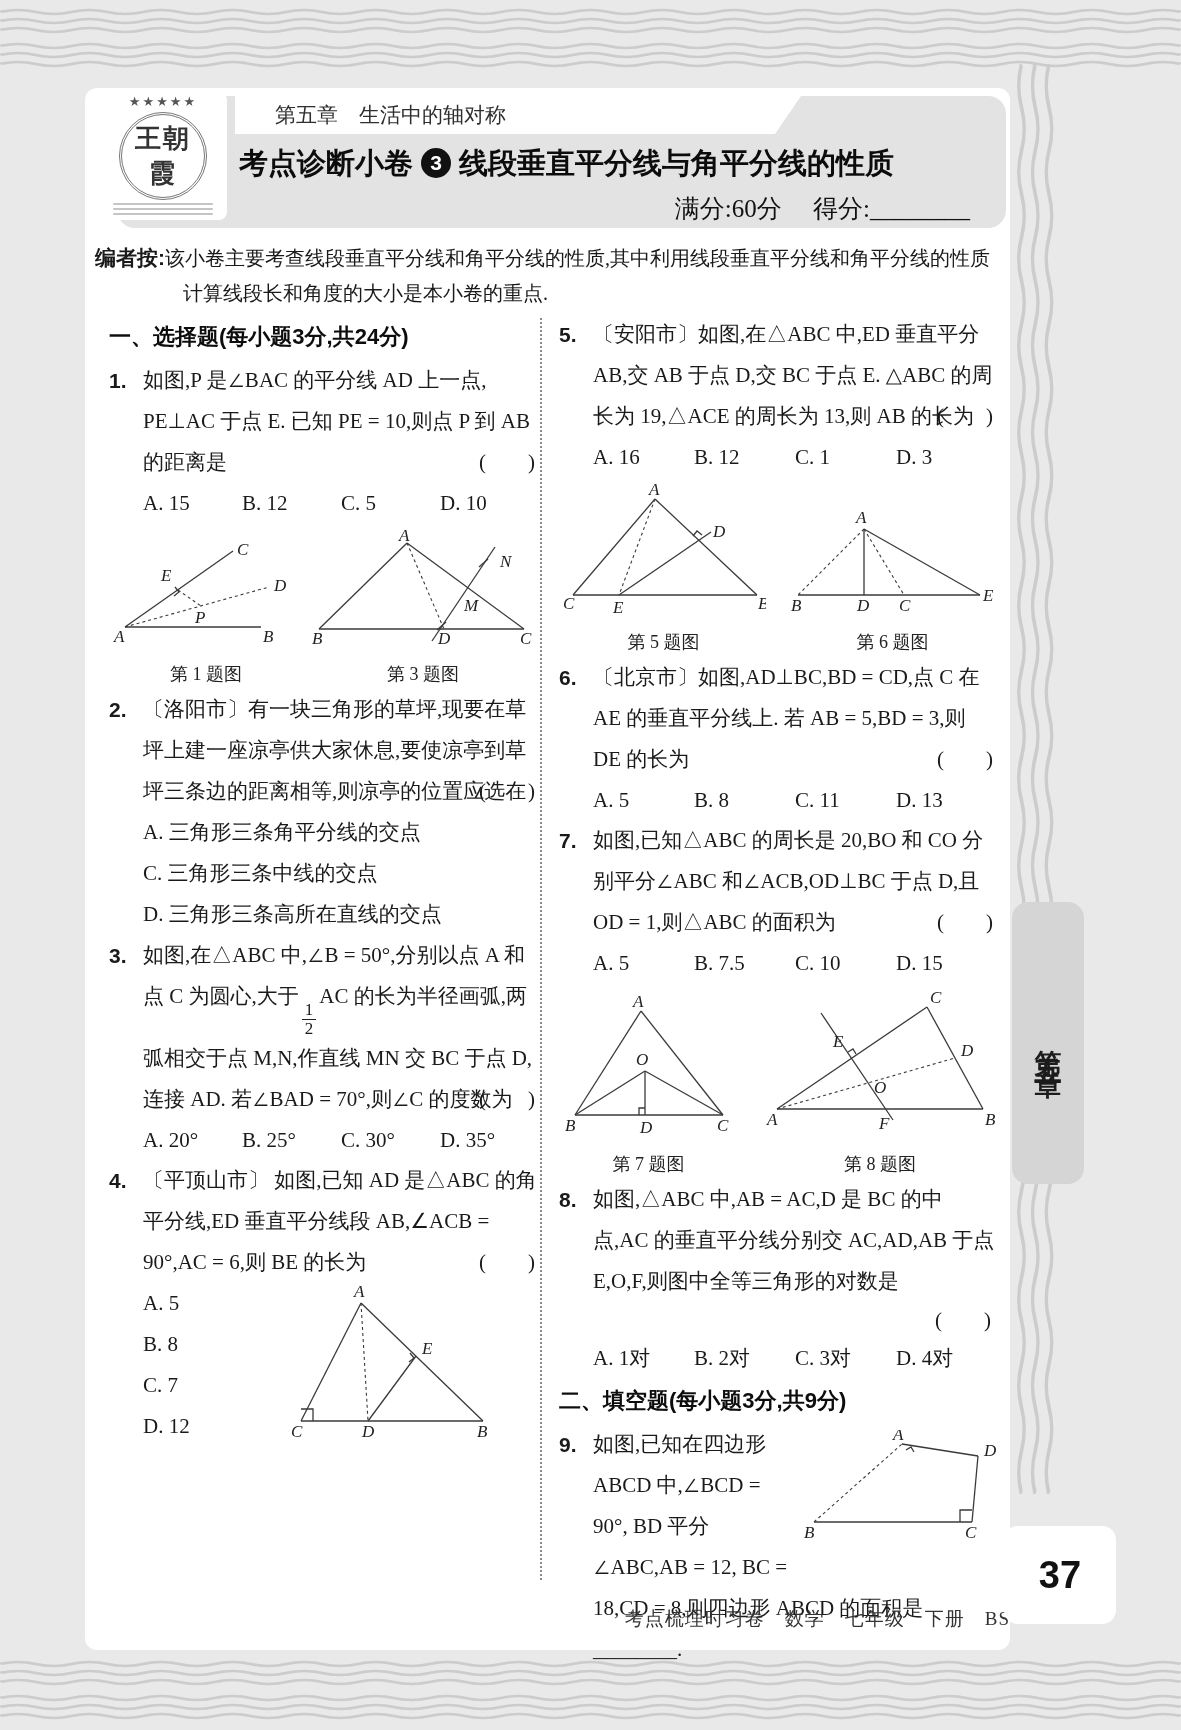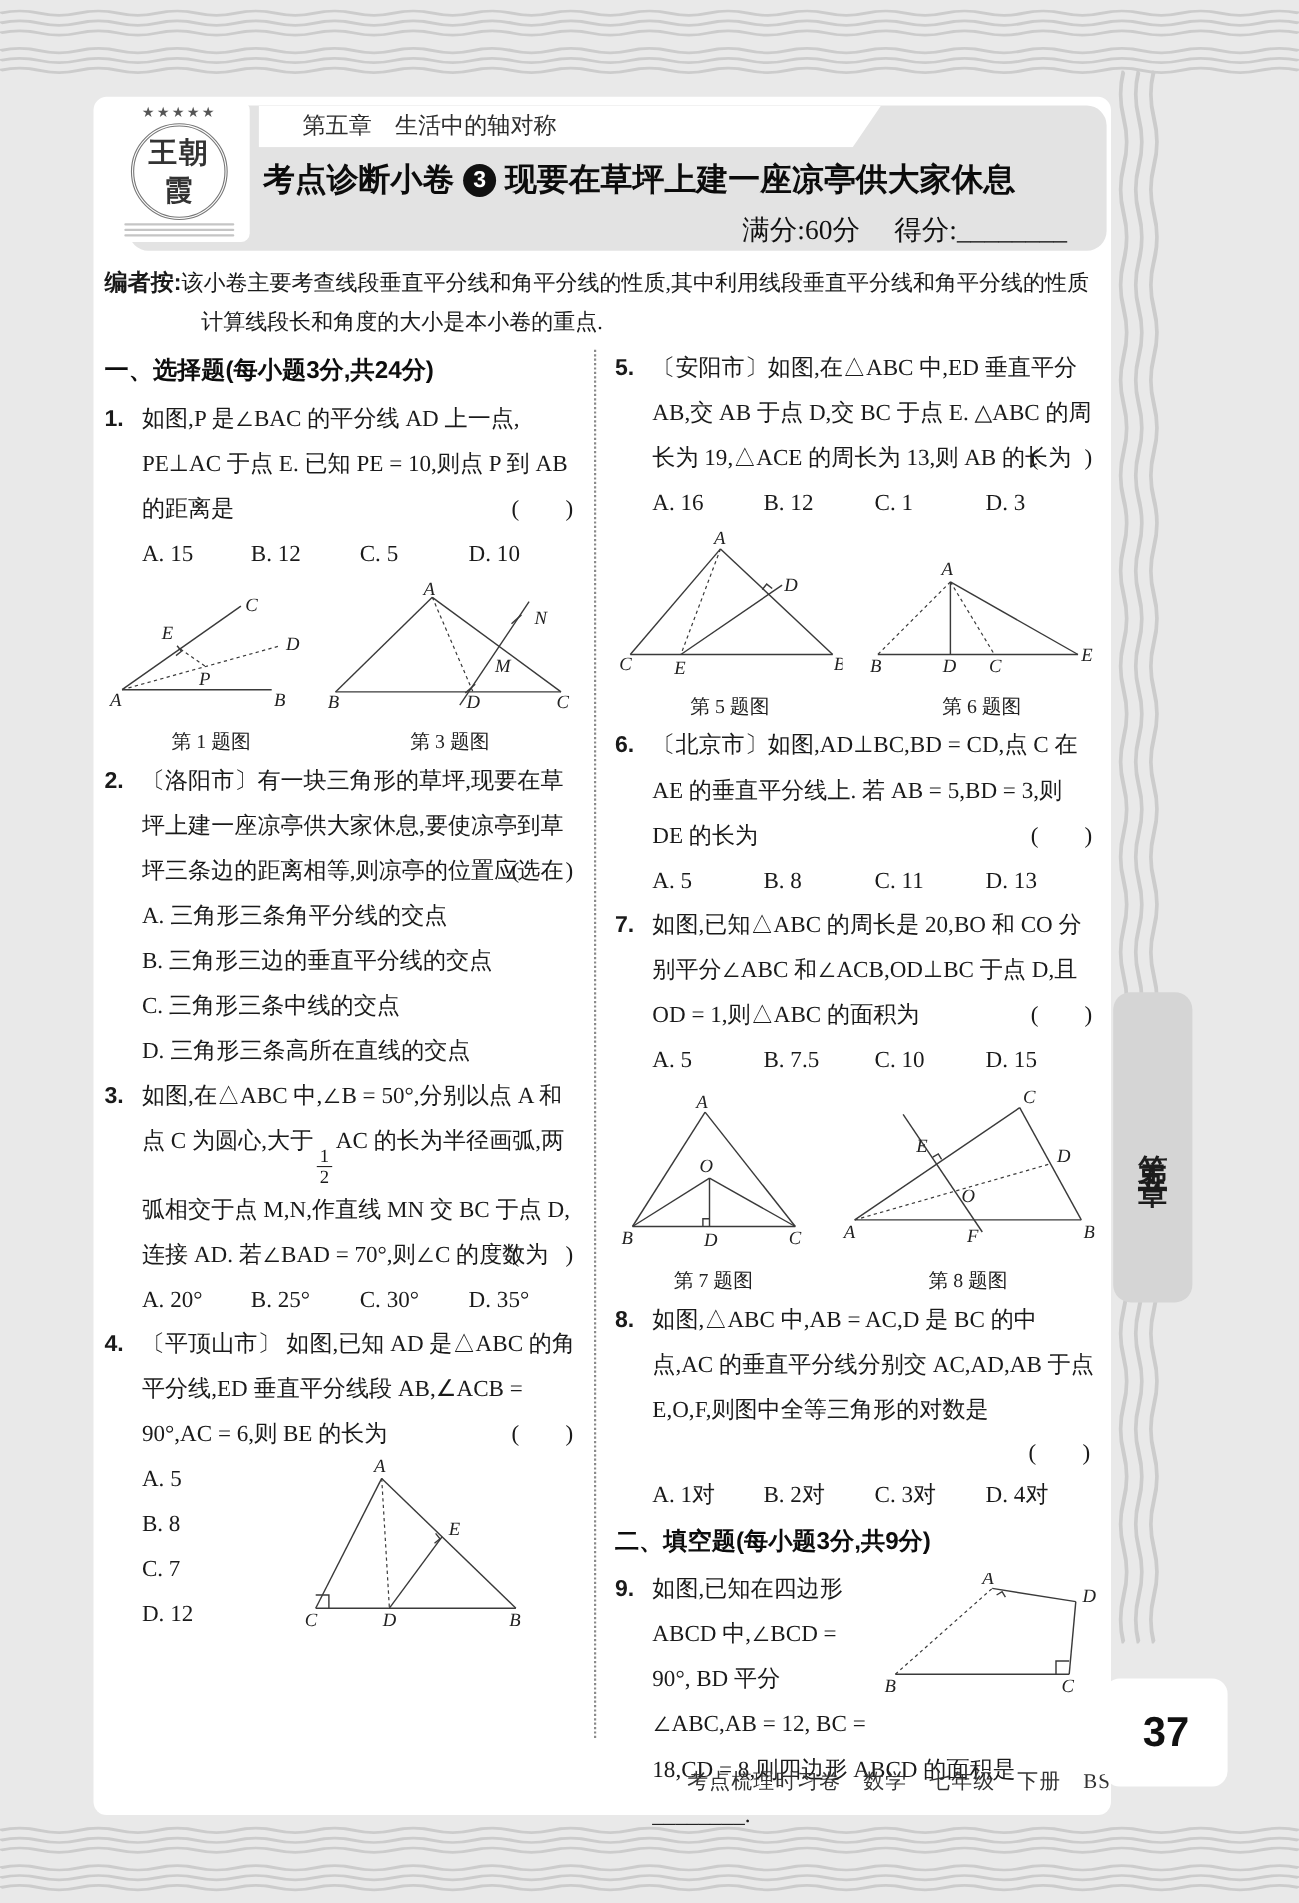--- a/index.html
+++ b/index.html
@@ -38,21 +38,21 @@
   .logo .uwaves i{display:block;height:2px;margin:3px 14px;background:#c5c5c5;border-radius:2px}
 
   
   .editor{position:absolute;left:10px;top:152px;width:903px;font-size:20px;line-height:35px;
           padding-left:88px;text-indent:-88px;box-sizing:border-box}
   .editor b{font-family:"Liberation Sans",sans-serif;font-size:21px;font-style:normal}
 
   
   .divider{position:absolute;left:455px;top:230px;height:1262px;border-left:2px dotted #8a8a8a}
   .col{position:absolute;font-size:21px;line-height:41px}
-  .col-left{left:10px;top:226px;width:430px}
+  .col-left{left:24px;top:226px;width:430px}
   .col-right{left:474px;top:226px;width:438px}
   .sec-head{font-family:"Liberation Sans",sans-serif;font-weight:700;font-size:22px;
             color:#0d0d0d;line-height:46px}
 
   .q{position:relative;padding-left:34px}
   .qnum{float:left;margin-left:-34px;width:34px;font-family:"Liberation Sans",sans-serif;
         font-weight:700;font-size:21px}
   .bracket{position:absolute;right:4px;bottom:0}
   .bracket-static{display:block;text-align:right;padding-right:6px;line-height:36px}
   .opts-row{display:flex;padding-left:34px;line-height:40px}
@@ -139,21 +139,21 @@
   <span>37</span>
 </div>
 
 <div class="page">
 
   <div class="header-card">
     <div class="chapter-strip">
       <span>第五章　生活中的轴对称</span>
     </div>
     <div class="page-title">
-      <span>考点诊断小卷</span><span class="badge">3</span><span>现要在草坪上建一座凉亭供大家休息</span>
+      <span>考点诊断小卷</span><span class="badge">3</span><span>线段垂直平分线与角平分线的性质</span>
     </div>
     <div class="score-line">
       <span>满分:60分</span>　
       <span>得分:</span><span>________</span>
     </div>
   </div>
 
   <div class="logo">
     <div class="stars">★★★★★</div>
     <div class="ring">
@@ -220,21 +220,20 @@
         <div class="figcap">第 3 题图</div>
       </div>
     </div>
 
     <div class="q">
       <span class="qnum">2.</span><span>〔洛阳市〕有一块三角形的草坪,现要在草坪上建一座凉亭供大家休息,要使凉亭到草坪三条边的距离相等,则凉亭的位置应选在</span>
       <span class="bracket">(　　)</span>
     </div>
     <div class="opts-col">
       <span>A. 三角形三条角平分线的交点</span>
-      <span>B. 三角形三边的垂直平分线的交点</span>
       <span>C. 三角形三条中线的交点</span>
       <span>D. 三角形三条高所在直线的交点</span>
     </div>
 
     <div class="q">
       <span class="qnum">3.</span><span>如图,在△ABC 中,∠B = 50°,分别以点 A 和点 C 为圆心,大于</span><span class="frac">
           <span>1</span>
           <span class="den">2</span>
         </span><span>AC 的长为半径画弧,两弧相交于点 M,N,作直线 MN 交 BC 于点 D,连接 AD. 若∠BAD = 70°,则∠C 的度数为</span>
       <span class="bracket">(　　)</span>

